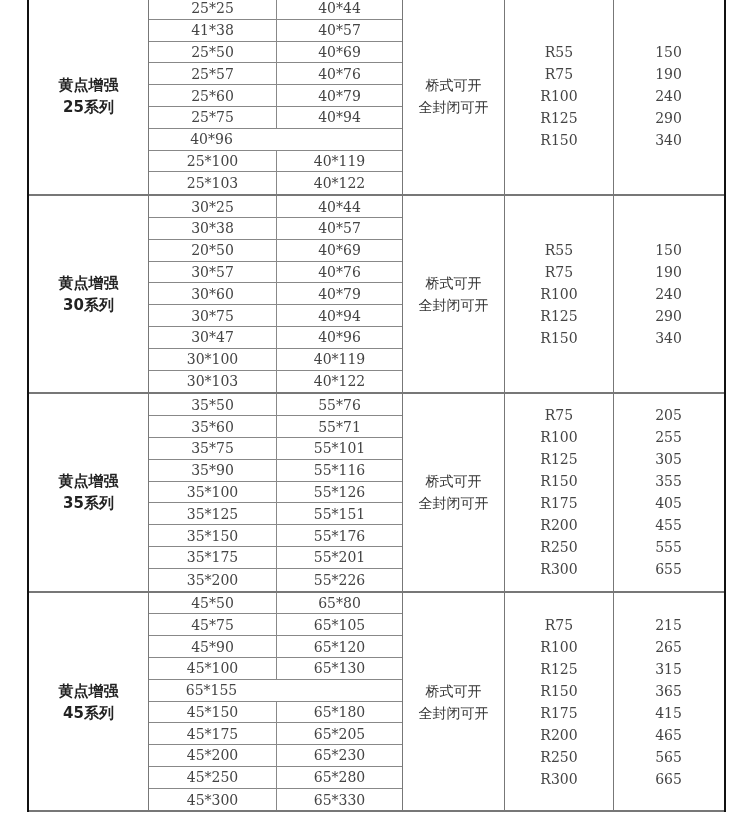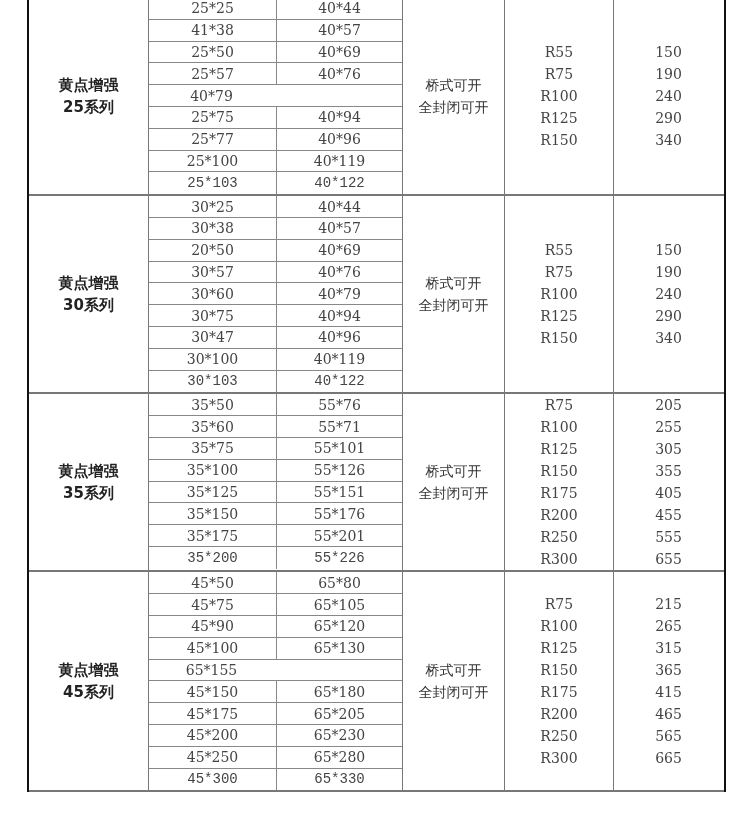--- a/index.html
+++ b/index.html
@@ -7,21 +7,21 @@
          font-family: "DejaVu Serif", "Liberation Serif", serif; color: #333; }
   .table { position: absolute; left: 27px; top: -2px; width: 695px;
            border-left: 2px solid #111; border-right: 2px solid #111; }
   .group { display: flex; border-bottom: 2px solid #777; box-sizing: border-box; }
   .cell-col { box-sizing: border-box; border-right: 1px solid #777; display: flex;
               align-items: center; justify-content: center; text-align: center; }
   .c-series { width: 120px; font-family: "DejaVu Sans", sans-serif; font-weight: bold;
               font-size: 15px; line-height: 22px; color: #222; flex-direction: column; }
   .c-sizes { width: 253px; display: flex; flex-direction: column; border-right: 1px solid #777; }
   .size-row { display: flex; height: 21.8px; border-bottom: 1px solid #888; box-sizing: border-box; }
-  .size-row:last-child { border-bottom: none; font-family: Liberation Mono, monospace; }
+  .size-row:last-child { border-bottom: none; }
   .size-inner, .size-outer { display: flex; align-items: center; justify-content: center;
                              font-size: 14px; color: #444; box-sizing: border-box; }
   .size-inner { width: 128px; border-right: 1px solid #888; }
   .size-outer { width: 125px; }
   .c-open { width: 102px; font-family: "DejaVu Sans", sans-serif; font-size: 14px;
             line-height: 22px; color: #333; flex-direction: column; }
   .c-radius { width: 109px; flex-direction: column; font-size: 14px; line-height: 22px; color: #444; }
   .c-len { width: 109px; flex-direction: column; font-size: 14px; line-height: 22px; color: #444;
            border-right: none; }
   .c-len span, .c-radius span { display: block; }
@@ -46,28 +46,28 @@
         </div>
         <div class="size-row">
           <div class="size-inner">25*50</div>
           <div class="size-outer">40*69</div>
         </div>
         <div class="size-row">
           <div class="size-inner">25*57</div>
           <div class="size-outer">40*76</div>
         </div>
         <div class="size-row">
+          <div class="size-inner">25*60</div>
           <div class="size-outer">40*79</div>
         </div>
         <div class="size-row">
           <div class="size-inner">25*75</div>
           <div class="size-outer">40*94</div>
         </div>
         <div class="size-row">
-          <div class="size-inner">25*77</div>
           <div class="size-outer">40*96</div>
         </div>
         <div class="size-row">
           <div class="size-inner">25*100</div>
           <div class="size-outer">40*119</div>
         </div>
         <div class="size-row">
           <div class="size-inner">25*103</div>
           <div class="size-outer">40*122</div>
         </div>
@@ -163,20 +163,24 @@
           <div class="size-inner">35*50</div>
           <div class="size-outer">55*76</div>
         </div>
         <div class="size-row">
           <div class="size-inner">35*60</div>
           <div class="size-outer">55*71</div>
         </div>
         <div class="size-row">
           <div class="size-inner">35*75</div>
           <div class="size-outer">55*101</div>
+        </div>
+        <div class="size-row">
+          <div class="size-inner">35*90</div>
+          <div class="size-outer">55*116</div>
         </div>
         <div class="size-row">
           <div class="size-inner">35*100</div>
           <div class="size-outer">55*126</div>
         </div>
         <div class="size-row">
           <div class="size-inner">35*125</div>
           <div class="size-outer">55*151</div>
         </div>
         <div class="size-row">

